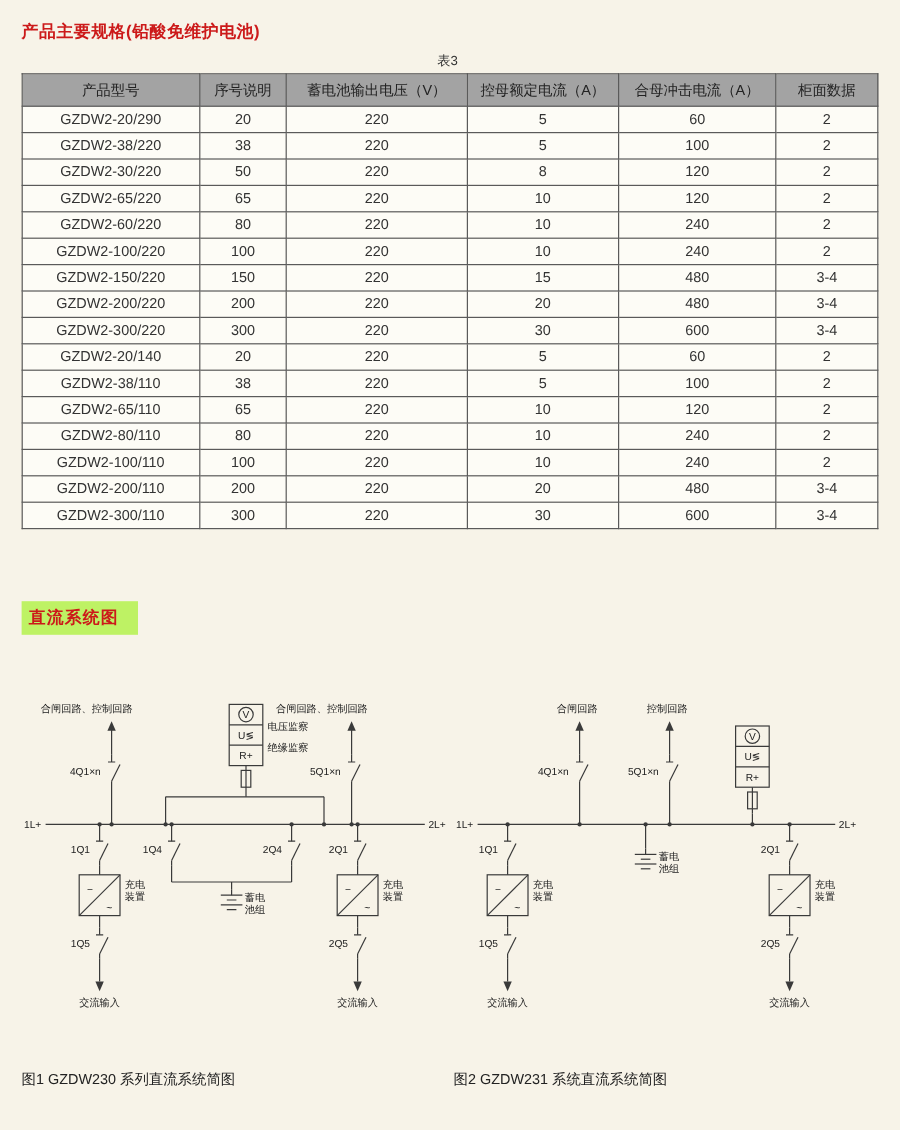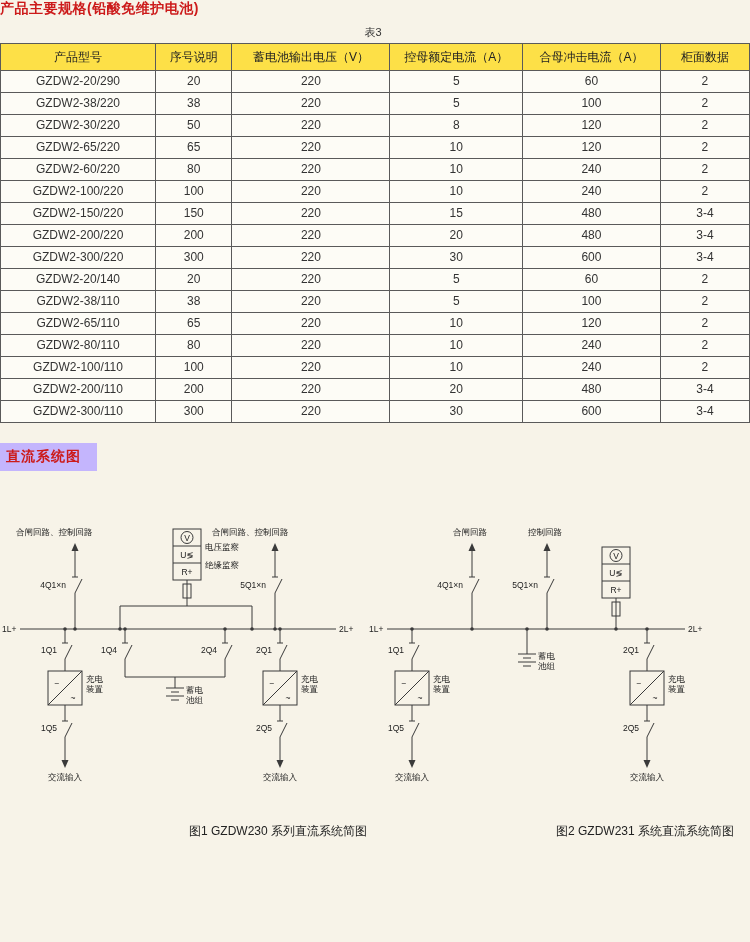--- a/index.html
+++ b/index.html
@@ -3,39 +3,39 @@
 <meta charset="utf-8">
 <style>
   * { margin:0; padding:0; box-sizing:border-box; }
   html,body { width:750px; }
   body {
     height:942px;
     background:#f7f3e8;
     font-family:"Liberation Sans","DejaVu Sans",sans-serif;
     color:#222;
   }
-  .page { width:750px; height:942px; padding:0; overflow:hidden; }
+  .page { width:750px; height:942px; padding:18px; overflow:hidden; }
   .page-title { color:#cc1a1a; font-weight:bold; font-size:14px; letter-spacing:.5px; }
   .table-tag { text-align:center; font-size:11px; margin:7px 4px 3px 0; color:#333; }
   .spec-table { width:100%; border-collapse:collapse; table-layout:fixed; font-size:12px; }
   .spec-table th, .spec-table td { border:1px solid #5a5a5a; text-align:center; padding:2px; }
-  .spec-table th { background:#fde047; height:27px; font-weight:normal; color:#222; }
+  .spec-table th { background:#a3a3a3; height:27px; font-weight:normal; color:#222; }
   .spec-table td { height:22px; line-height:17px; background:#fdfcf6; color:#333; }
   .section-title {
-    margin-top:20px; display:inline-block; background:#c4b5fd;
+    margin-top:60px; display:inline-block; background:#bef264;
     color:#cc1a1a; font-weight:bold; font-size:14px; padding:5px 16px 5px 6px; letter-spacing:1px;
   }
   .diagrams { margin-top:48px; display:flex; }
   .figure { width:367px; }
   .figure svg { display:block; }
   svg line, svg rect, svg circle, svg polyline { stroke:#3a3a3a; stroke-width:1; fill:none; }
   svg circle.dot { fill:#3a3a3a; stroke:none; }
   svg polygon { fill:#3a3a3a; stroke:none; }
   svg text { fill:#222; stroke:none; font-size:8.5px; font-family:"Liberation Sans","DejaVu Sans",sans-serif; }
-  .caption { text-align:right; font-size:12px; margin-top:24px; color:#222; }
+  .caption { text-align:left; font-size:12px; margin-top:34px; color:#222; }
 </style>
 </head>
 <body>
 
 <div class="page">
 
   <div class="page-title">产品主要规格(铅酸免维护电池)</div>
   <div class="table-tag">表3</div>
 
   <table class="spec-table">

